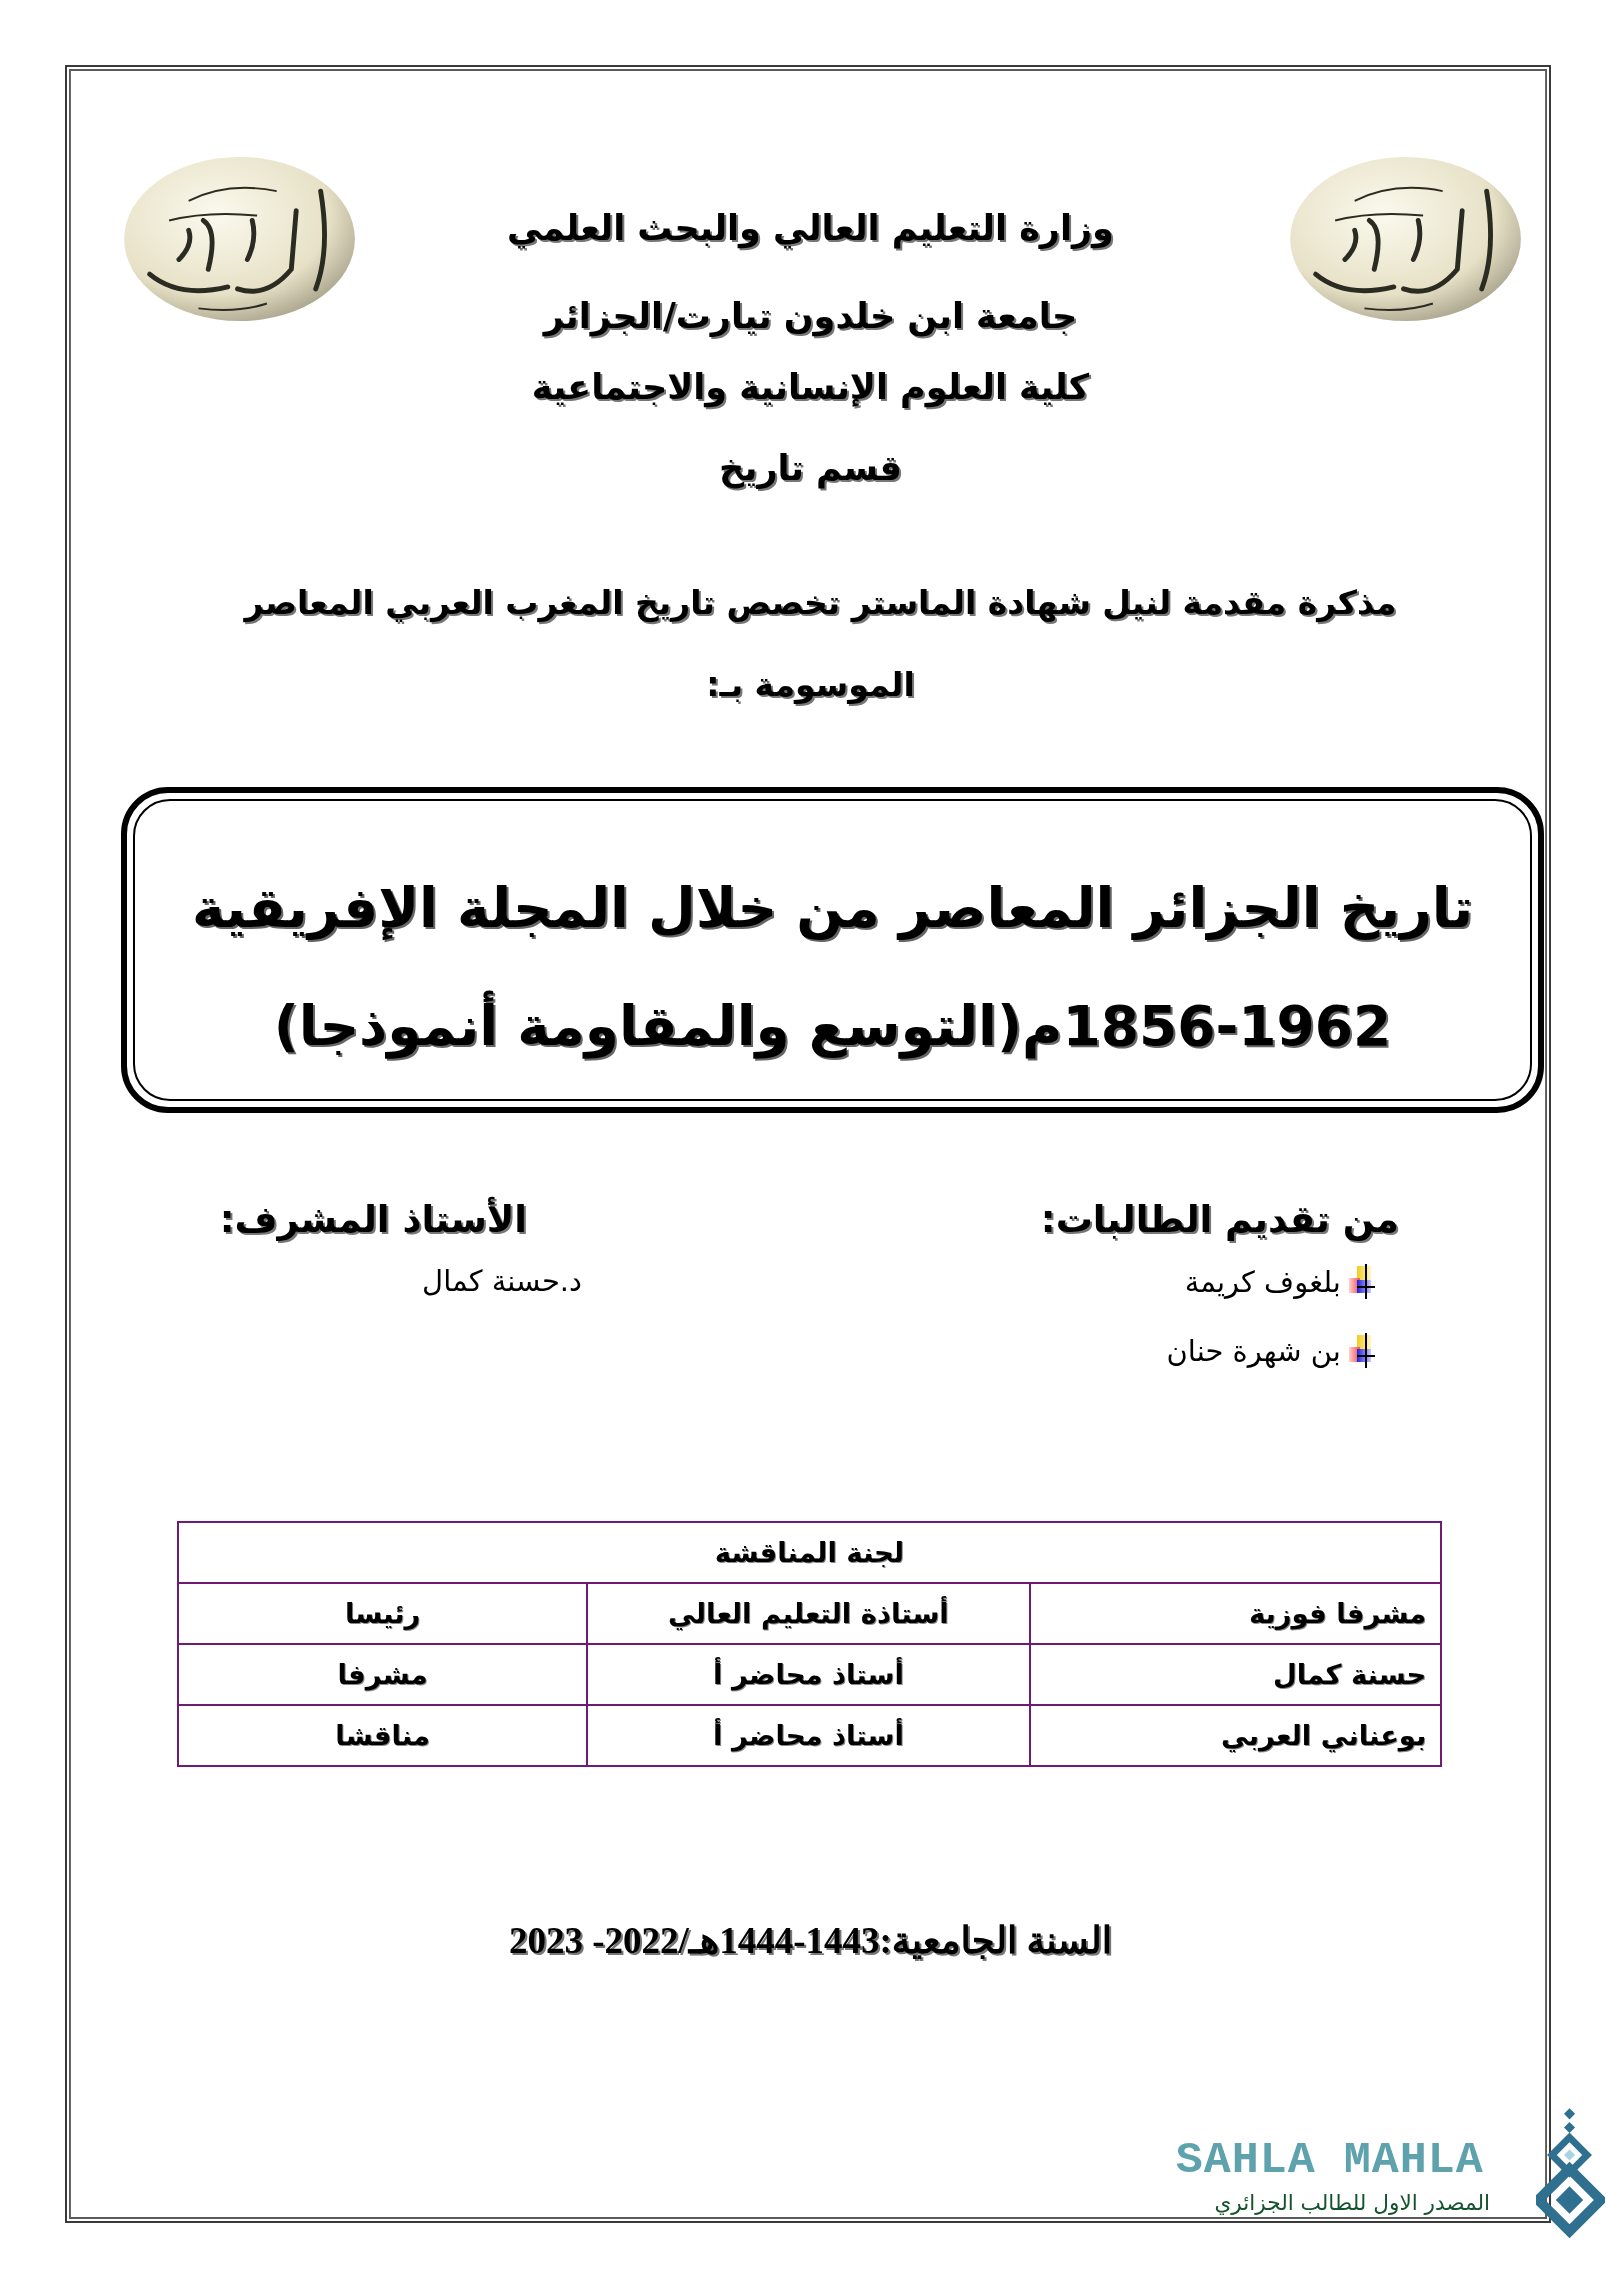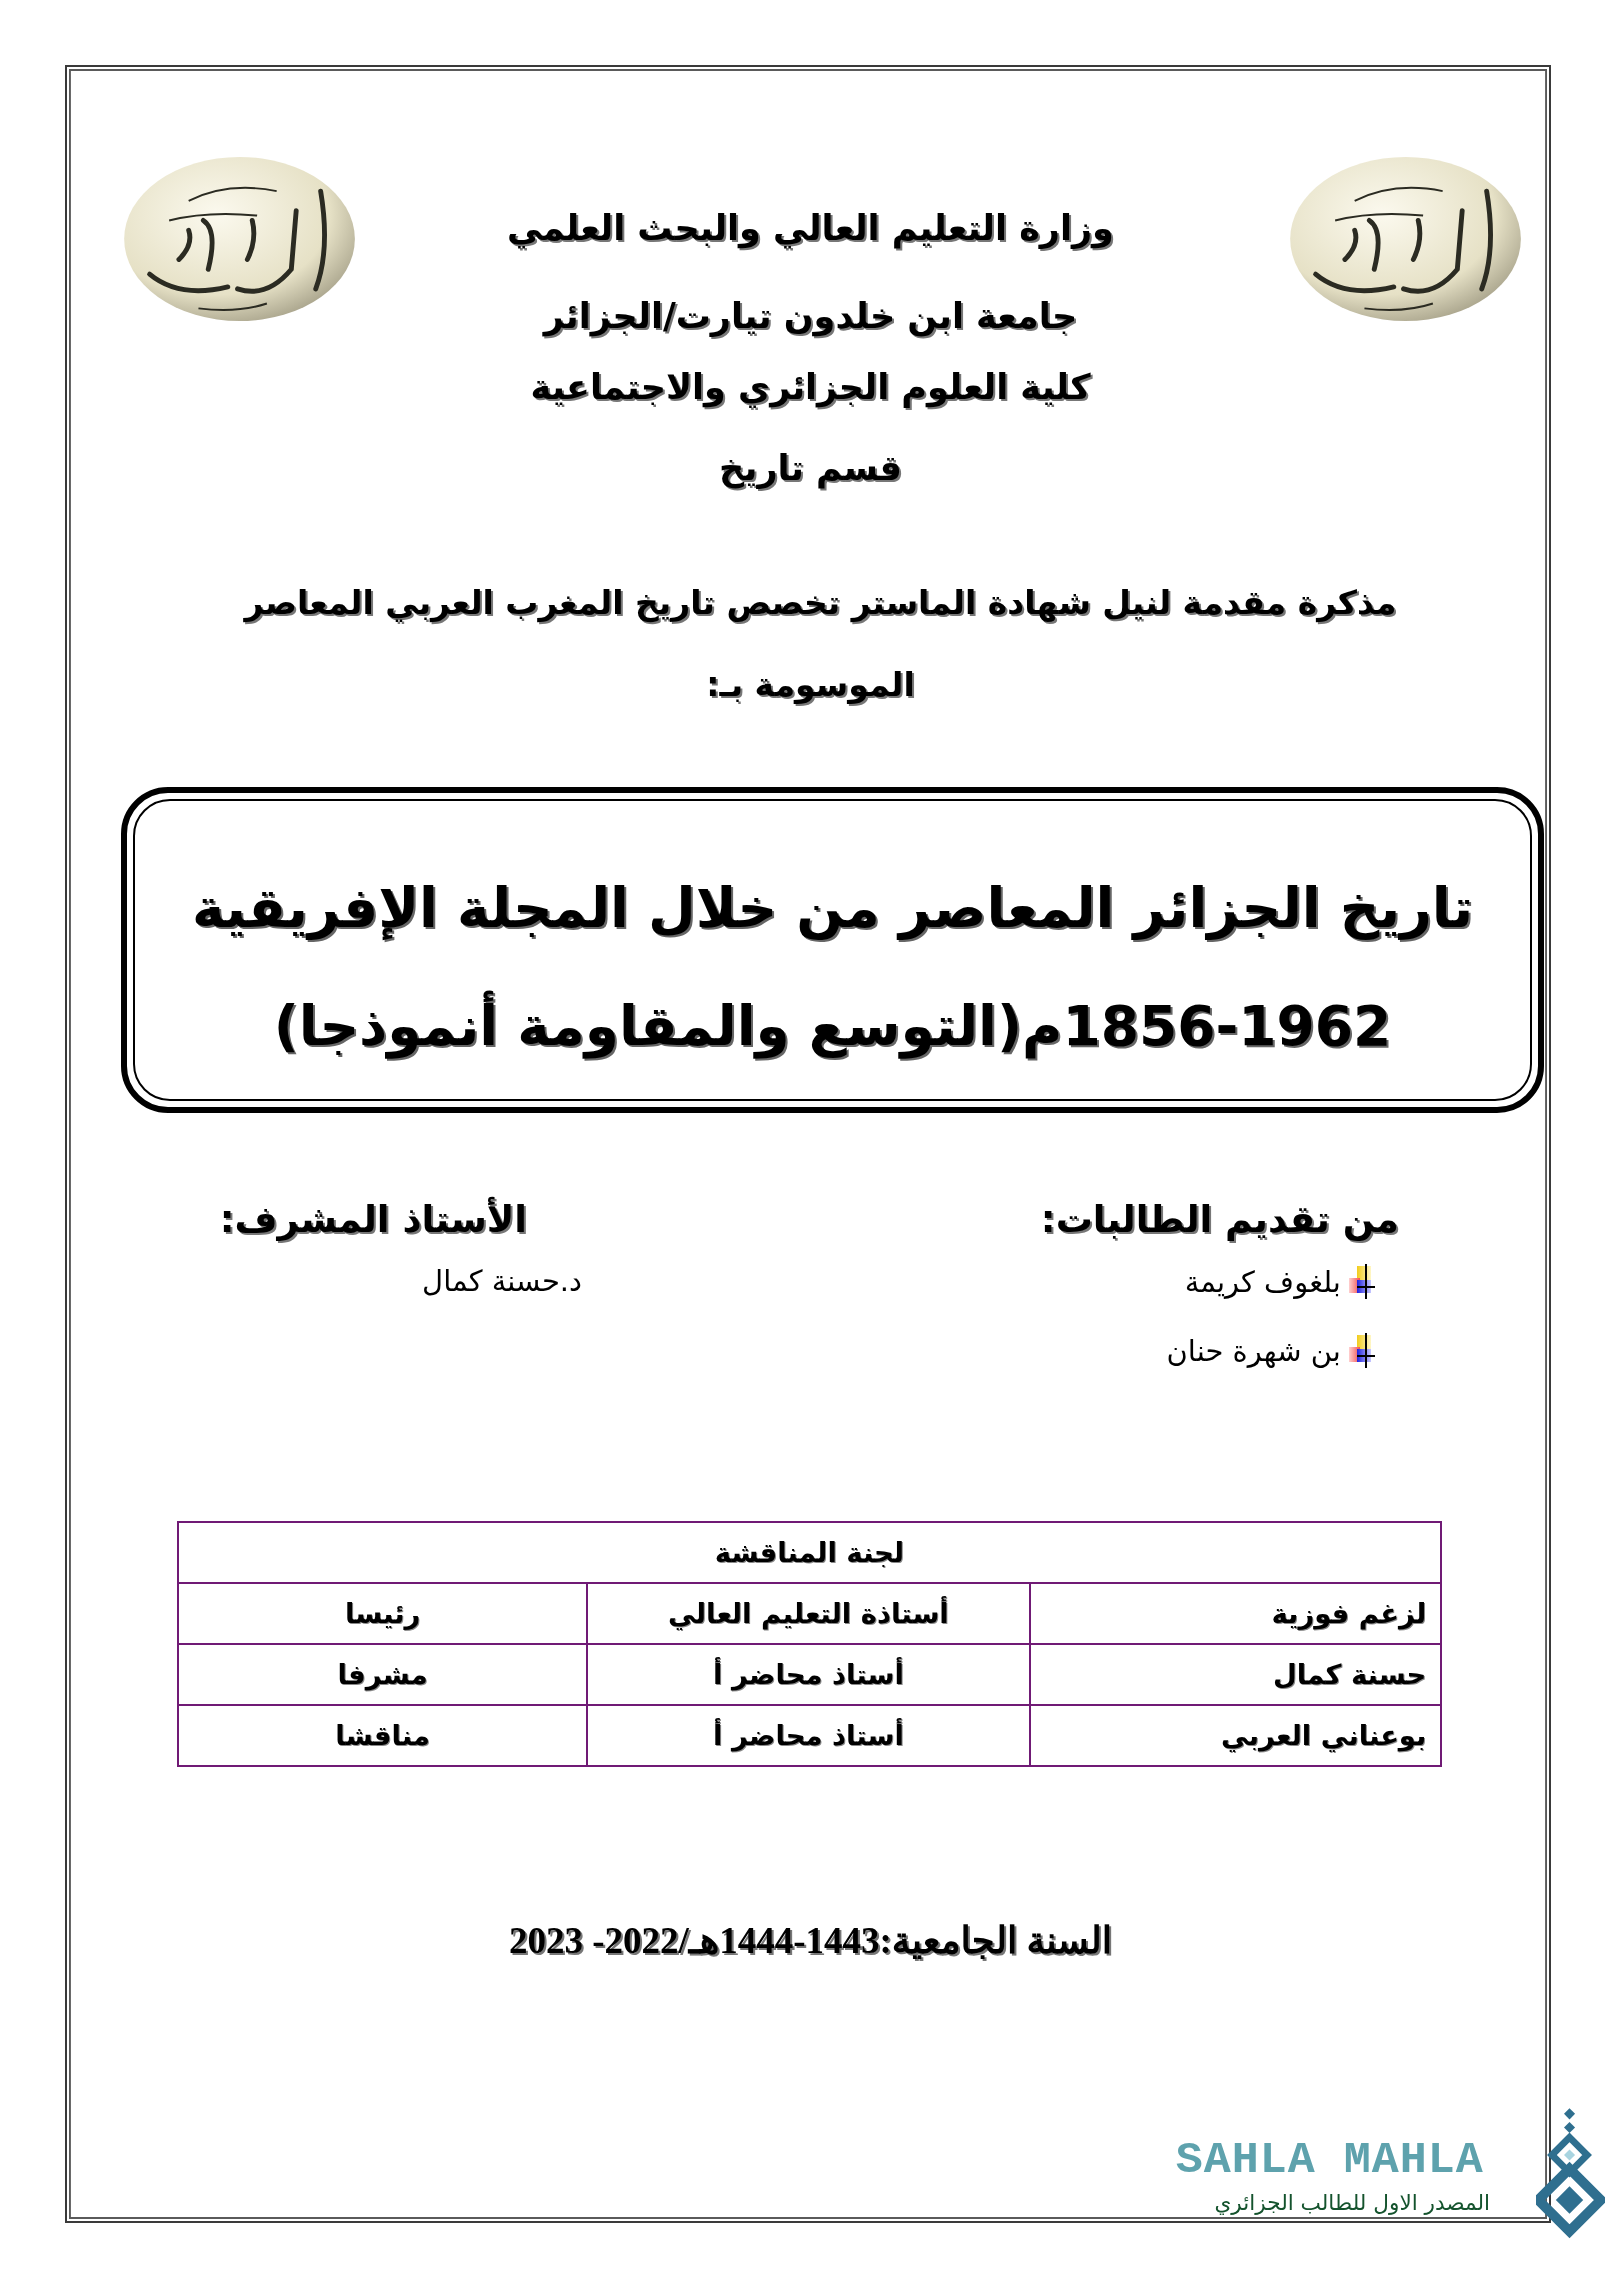--- a/index.html
+++ b/index.html
@@ -103,21 +103,21 @@
   </g>
   <g fill="none" stroke="#2b2b22" stroke-width="2">
     <path d="M70 50 Q110 30 160 40"></path>
     <path d="M50 70 Q90 60 140 65"></path>
     <path d="M80 160 Q120 165 150 155"></path>
   </g>
 </svg>
 
 <div class="header-line hl1">وزارة التعليم العالي والبحث العلمي</div>
 <div class="header-line hl2">جامعة ابن خلدون تيارت/الجزائر</div>
-<div class="header-line hl3">كلية العلوم الجزائري والاجتماعية</div>
+<div class="header-line hl3">كلية العلوم الإنسانية والاجتماعية</div>
 <div class="header-line hl4">قسم تاريخ</div>
 
 <div class="memo memo1">مذكرة مقدمة لنيل شهادة الماستر تخصص تاريخ المغرب العربي المعاصر</div>
 <div class="memo memo2">الموسومة بـ:</div>
 
 <div class="title-box">
   <div class="title-box-inner"></div>
   <div class="title-line tl1">تاريخ الجزائر المعاصر من خلال المجلة الإفريقية</div>
   <div class="title-line tl2">1856-1962م(التوسع والمقاومة أنموذجا)</div>
 </div>
@@ -146,21 +146,21 @@
   <span>بن شهرة حنان</span>
 </div>
 <div class="person supervisor-name">د.حسنة كمال</div>
 
 <table class="committee">
   <tbody>
       <tr>
     <td class="head" colspan="3">لجنة المناقشة</td>
   </tr>
   <tr>
-    <td class="name">لزغم فوزية</td>
+    <td class="name">مشرفا فوزية</td>
     <td class="rank">أستاذة التعليم العالي</td>
     <td class="role">رئيسا</td>
   </tr>
   <tr>
     <td class="name">حسنة كمال</td>
     <td class="rank">أستاذ محاضر أ</td>
     <td class="role">مشرفا</td>
   </tr>
   <tr>
     <td class="name">بوعناني العربي</td>

